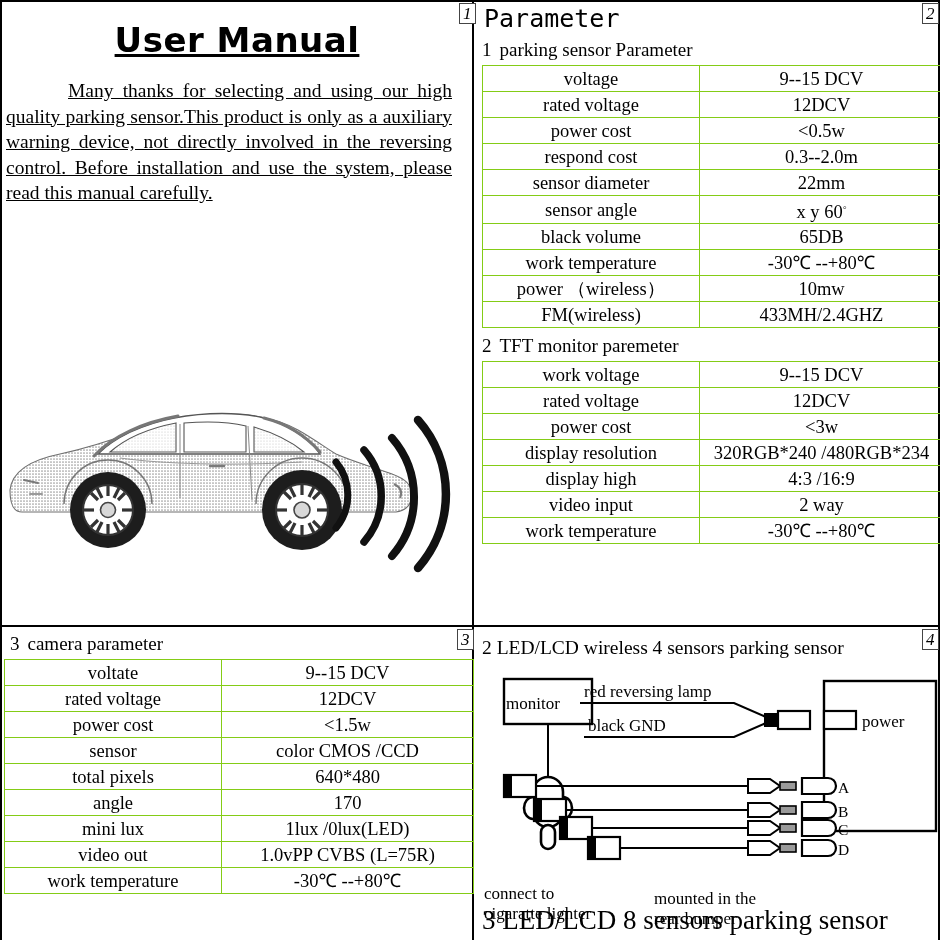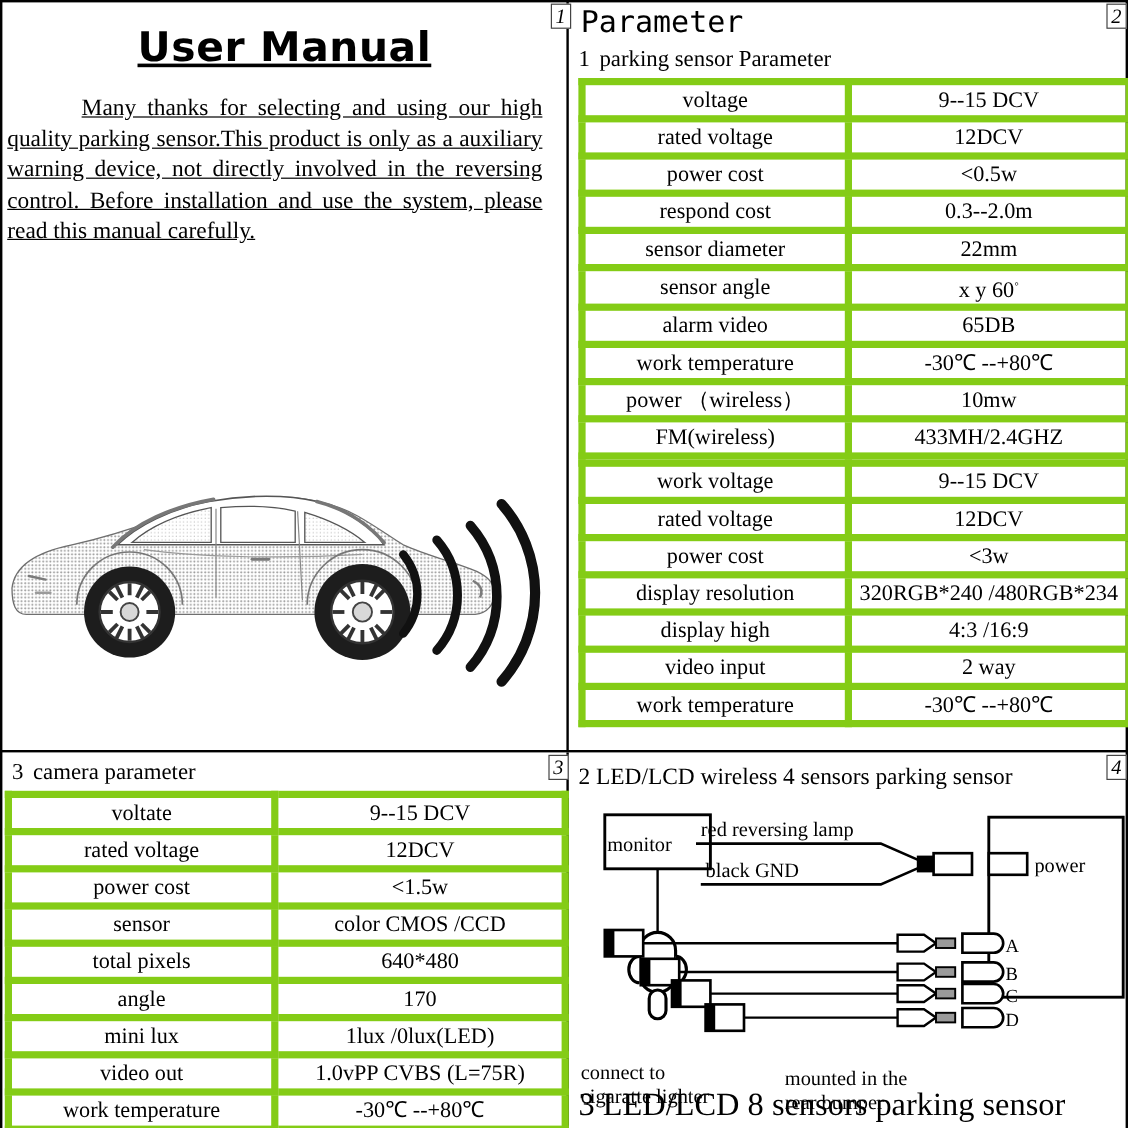--- a/index.html
+++ b/index.html
@@ -33,21 +33,21 @@
   .car-wrap{position:absolute;left:0;top:378px;width:470px;height:200px;}
 
   
   .p2{position:absolute;left:476px;top:2px;width:462px;height:623px;}
   .ptitle{font-family:"DejaVu Sans Mono",monospace;font-size:25px;
      margin:2px 0 0 8px;letter-spacing:0px;}
   .sect{font-size:19px;margin:6px 0 4px 6px;}
   .sect .no{margin-right:8px;}
 
   table.pt{border-collapse:collapse;width:100%;table-layout:fixed;}
-  table.pt td{border:6px solid #84cc16;font-size:18.5px;height:25px;
+  table.pt td{border:1px solid #84cc16;font-size:18.5px;height:25px;
     text-align:center;padding:0 2px;line-height:22px;white-space:nowrap;overflow:hidden;}
 
   
   .t1{width:450px;margin-left:6px;}
   .t1 td:first-child{width:212px;}
   
   .t2{width:458px;margin-left:6px;}
   .t2 td:first-child{width:212px;}
 
   .deg{vertical-align:super;font-size:11px;}
@@ -207,38 +207,41 @@
           </tr>
           <tr>
             <td>sensor diameter</td>
             <td>22mm</td>
           </tr>
           <tr>
             <td>sensor  angle</td>
             <td>x  y  60<span class="deg">◦</span></td>
           </tr>
           <tr>
-            <td>alarm video</td>
+            <td>black volume</td>
             <td>65DB</td>
           </tr>
           <tr>
             <td>work temperature</td>
             <td>-30℃ --+80℃</td>
           </tr>
           <tr>
             <td>power （wireless）</td>
             <td>10mw</td>
           </tr>
           <tr>
             <td>FM(wireless)</td>
             <td>433MH/2.4GHZ</td>
           </tr>
         </tbody>
     </table>
 
+    <div class="sect" style="margin-top:7px;">
+      <span class="no">2</span><span>TFT  monitor  paremeter</span>
+    </div>
     <table class="pt t2">
       <tbody id="tbl2">
           <tr>
             <td>work   voltage</td>
             <td>9--15 DCV</td>
           </tr>
           <tr>
             <td>rated   voltage</td>
             <td>12DCV</td>
           </tr>

